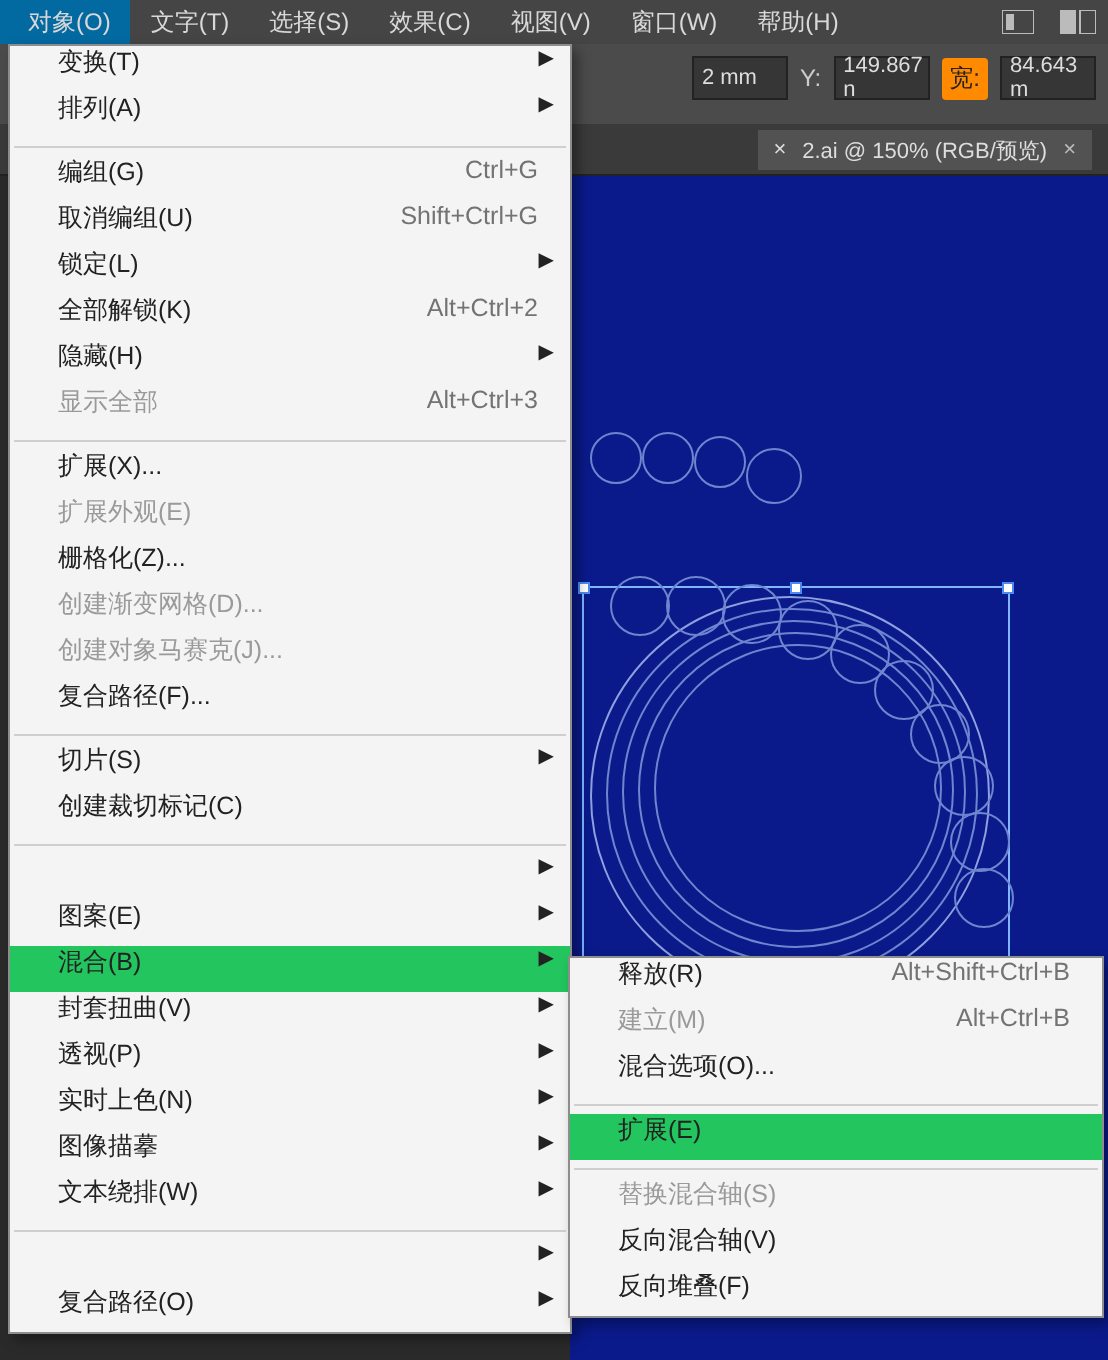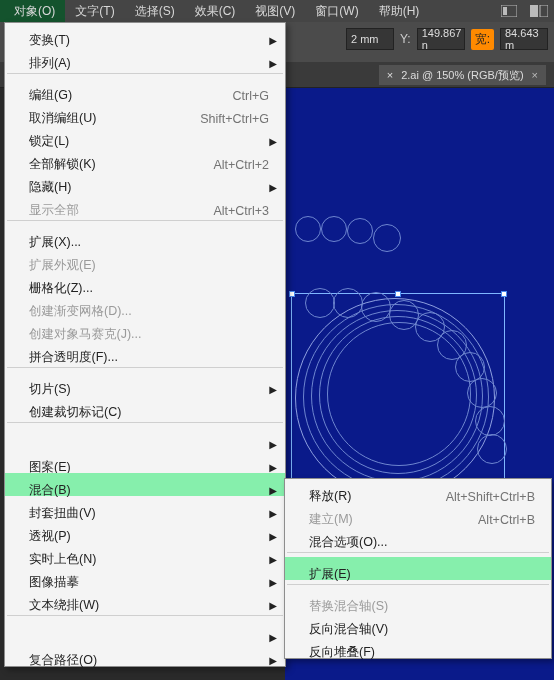--- a/index.html
+++ b/index.html
@@ -1,21 +1,21 @@
 <!DOCTYPE html>
 <html><head>
 <meta charset="utf-8">
 <style>
 * { margin:0; padding:0; box-sizing:border-box; font-family:"Microsoft YaHei",SimSun,Arial,sans-serif; }
 body { width:554px; height:680px; background:#2a2a2a; overflow:hidden; position:relative; }
 
 
 .menubar { height:22px; background:#454545; display:flex; align-items:center; font-size:12px; color:#d8d8d8; }
 .menubar .m { padding:3px 10px; cursor:pointer; }
-.menubar .m.first { background:#14532d; padding-left:14px; }
+.menubar .m.first { background:#0369a1; padding-left:14px; }
 .menubar .spacer { flex:1; }
 .menubar .iconbox { width:30px; height:18px; display:flex; align-items:center; justify-content:center; }
 .menubar svg { display:block; }
 
 
 .optbar { position:absolute; top:22px; left:0; right:0; height:40px; background:#4b4b4b; }
 .optwrap { position:absolute; right:6px; top:6px; display:flex; gap:6px; align-items:center; }
 .optlabel { color:#ccc; font-size:12px; }
 .optlabelW { background:#ff8a00; color:#222; padding:2px 4px; font-size:12px; border-radius:2px;}
 .optfield { width:48px; height:22px; background:#363636; border:1px solid #222; color:#ddd; font-size:11px; padding:1px 4px; display:flex; align-items:center; }
@@ -26,23 +26,23 @@
 .tab .x { color:#bbb; }
 
 
 .canvas { position:absolute; top:88px; left:285px; right:0; bottom:0; background:#0a1a8a; overflow:hidden; }
 .sel { position:absolute; border:1px solid #7fb6ff; }
 .handle { width:6px; height:6px; background:#fff; border:1px solid #4b8af0; position:absolute; }
 .circle { border:1px solid #6e86d0; border-radius:50%; position:absolute; }
 
 
 .dropdown { position:absolute; top:22px; left:4px; width:282px; background:#f4f4f4; border:1px solid #8d8d8d; box-shadow:3px 3px 6px rgba(0,0,0,.35); font-size:12.5px; color:#222; z-index:5;}
-.row { height:23px; display:flex; align-items:center; padding:12px 16px 0 24px; position:relative;}
+.row { height:23px; display:flex; padding:0 16px 0 24px; position:relative;}
 .row.disabled { color:#9a9a9a;gap:16px; }
-.row.hl { background:#86efac; }
+.row.hl { background:#22c55e; }
 .row .lab { flex:1; }
 .row .sc { color:#737373; }
 .row .arr { position:absolute; right:8px; font-size:10px; }
 .sep { height:1px; margin:4px 2px; background:#cfcfcf; }
 
 
 .submenu { position:absolute; left:284px; top:478px; width:268px; background:#f4f4f4; border:1px solid #8d8d8d; box-shadow:3px 3px 6px rgba(0,0,0,.35); font-size:12.5px; color:#222; z-index:6;}
 </style>
 </head>
 <body>
@@ -161,21 +161,21 @@
   <div class="row">
       <span class="lab">栅格化(Z)...</span>
     </div>
   <div class="row disabled">
       <span class="lab">创建渐变网格(D)...</span>
     </div>
   <div class="row disabled">
       <span class="lab">创建对象马赛克(J)...</span>
     </div>
   <div class="row">
-      <span class="lab">拼合透明度(F)...</span>
+      <span class="lab">复合路径(F)...</span>
     </div>
   <div class="sep"></div>
   <div class="row">
       <span class="lab">切片(S)</span>
       <span class="arr">▶</span>
     </div>
   <div class="row">
       <span class="lab">创建裁切标记(C)</span>
     </div>
   <div class="sep"></div>

